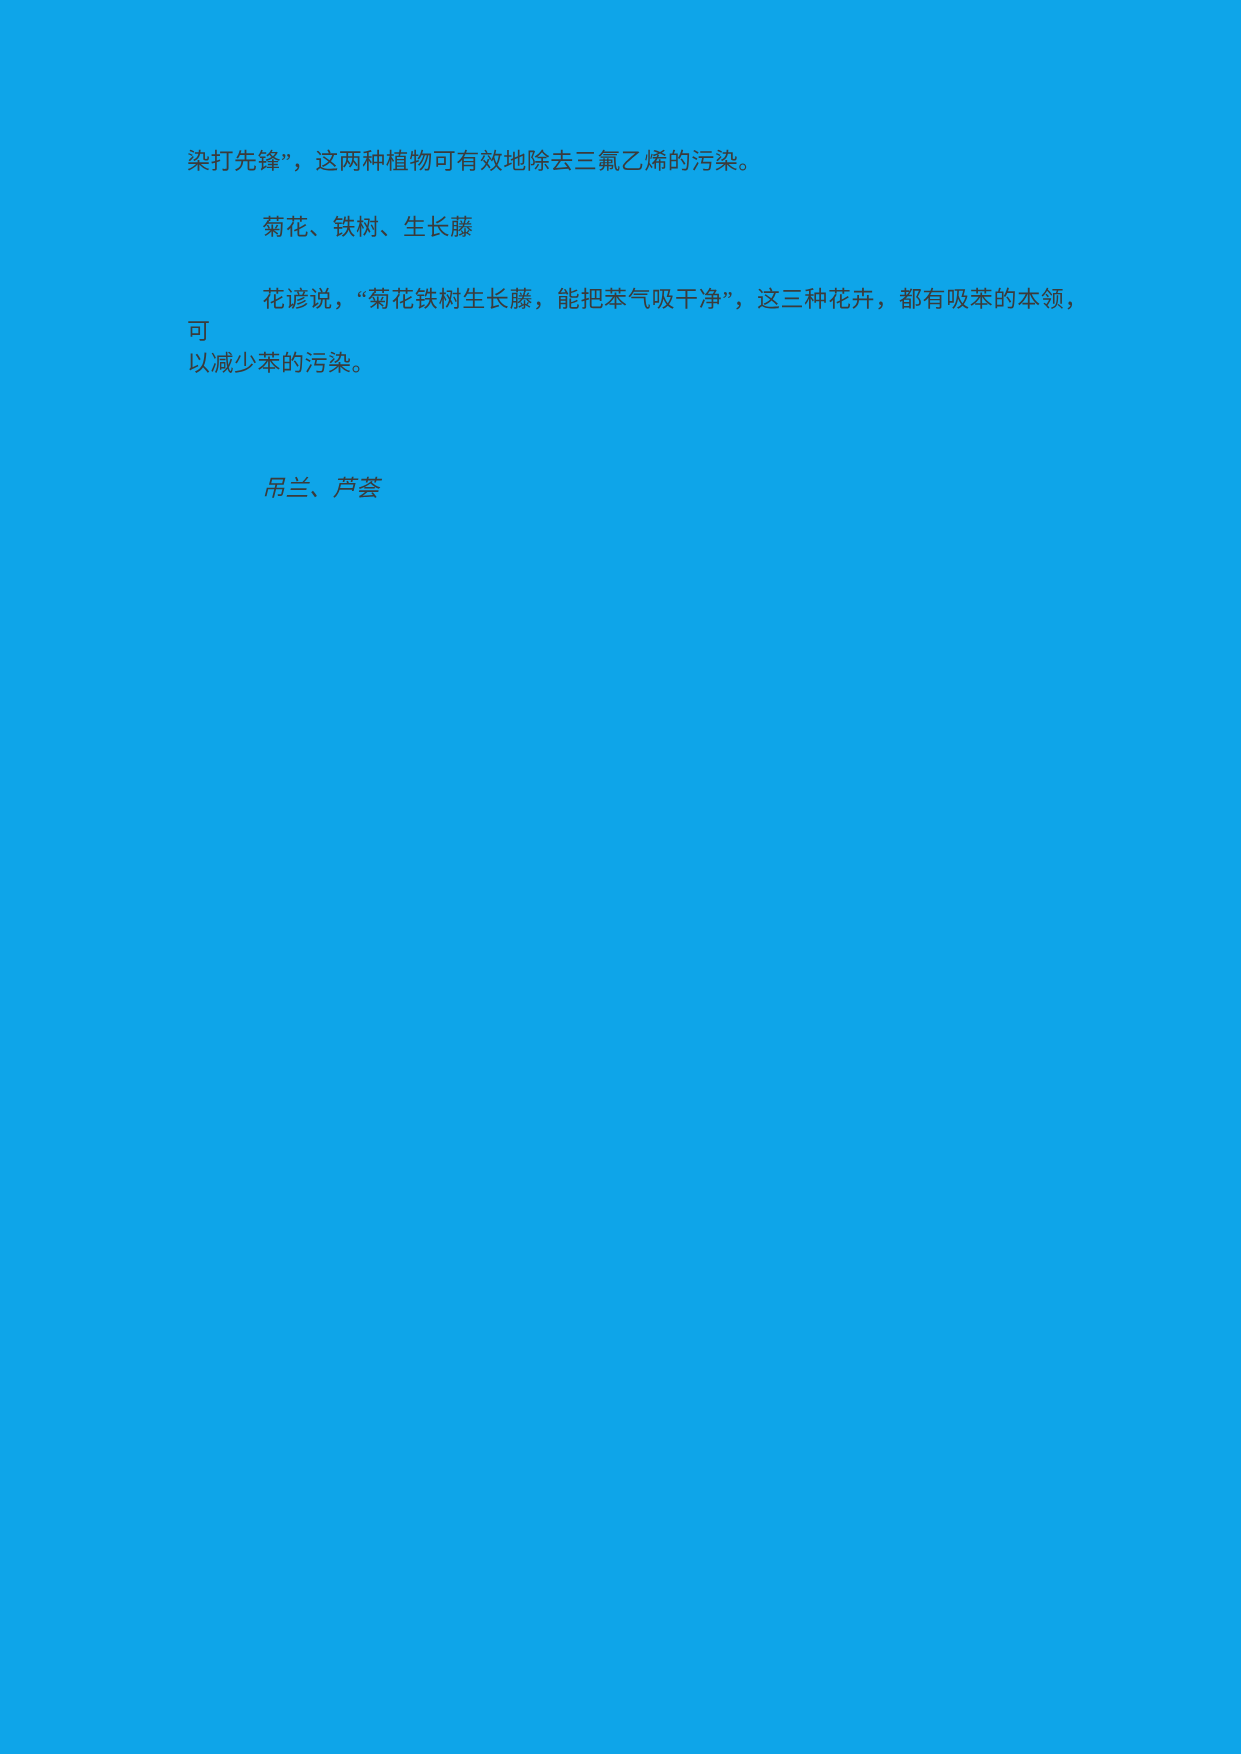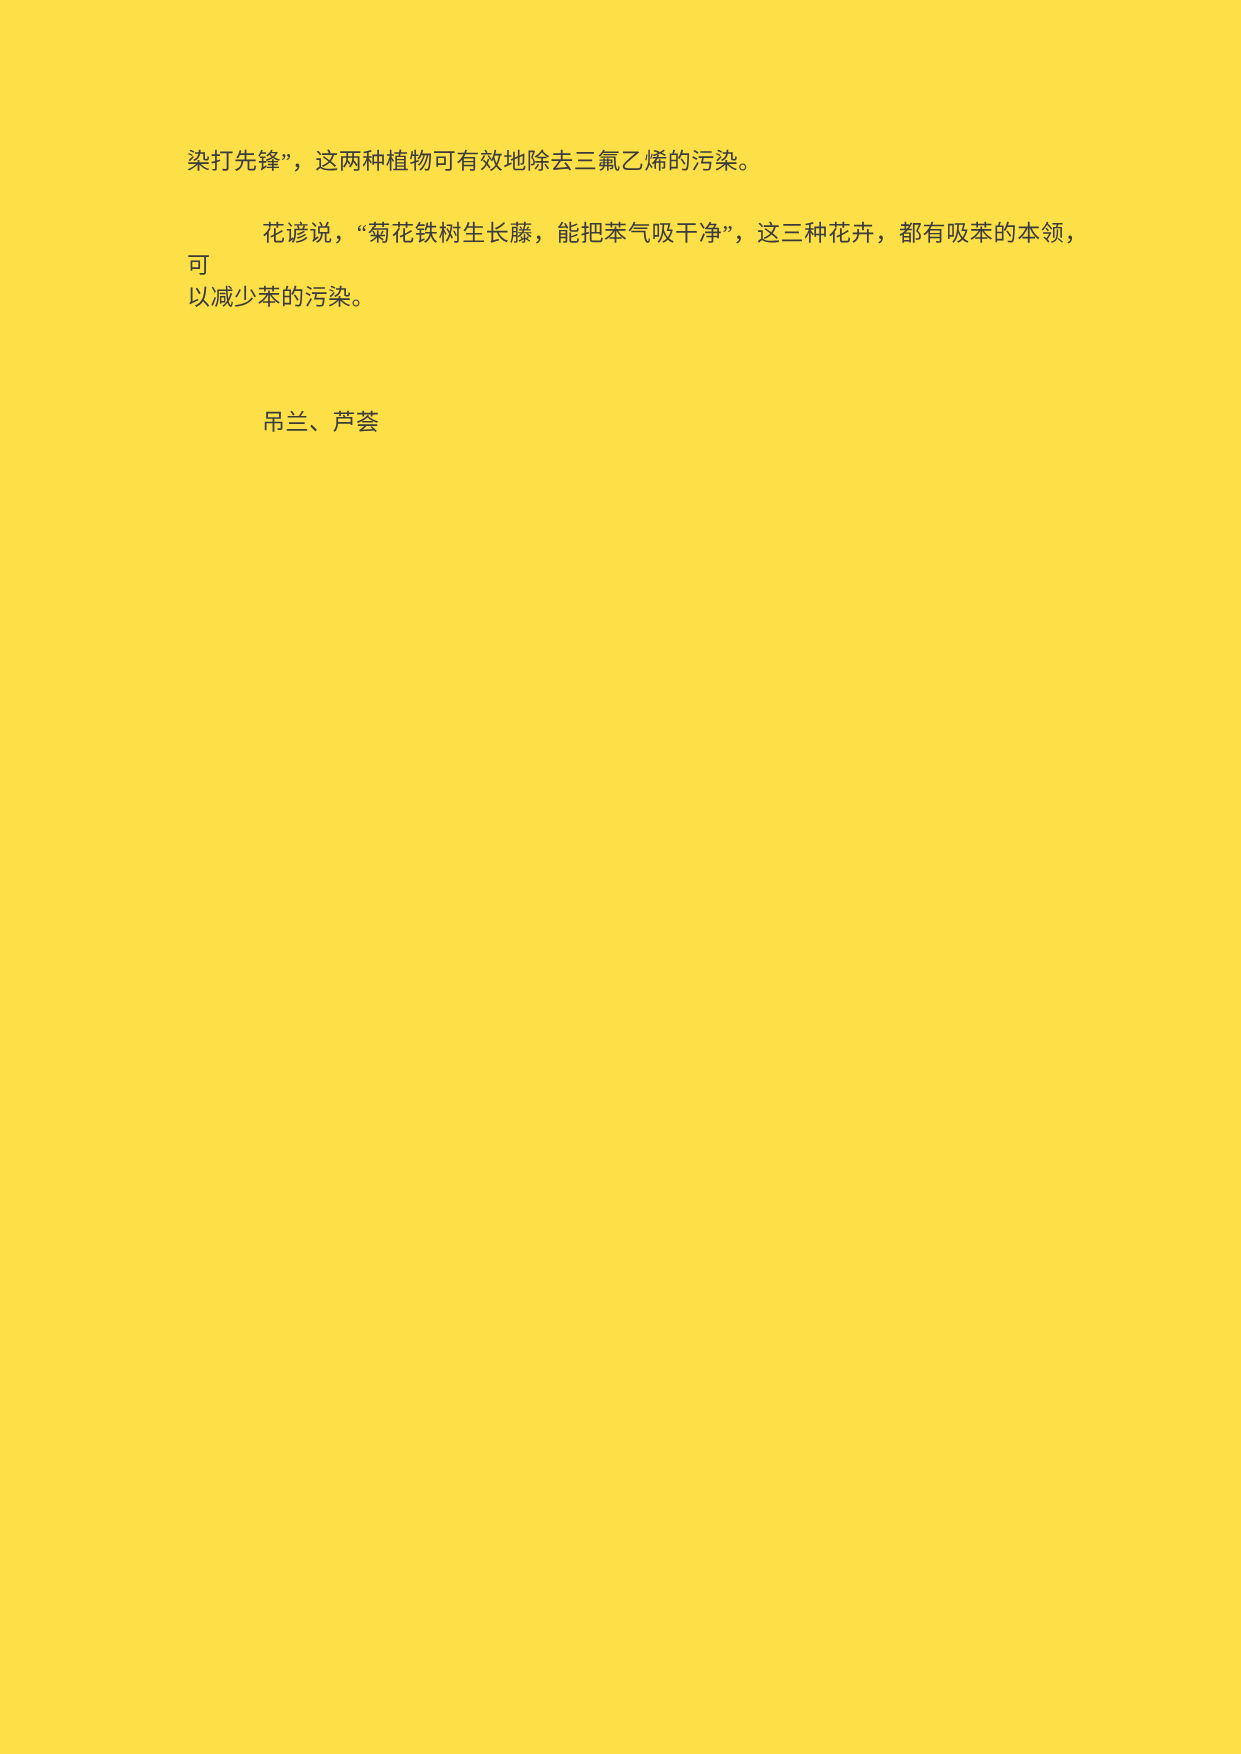--- a/index.html
+++ b/index.html
@@ -8,21 +8,21 @@
     width: 1241px;
     height: 1754px;
     background: #ffffff;
     overflow: hidden;
   }
 
   .page {
     position: relative;
     width: 1241px;
     height: 1754px;
-    background: #fde047;
+    background: #0ea5e9;
     font-family: "Liberation Serif", "DejaVu Serif", serif;
     color: #3b3b3b;
   }
 
   .doc-content {
     position: absolute;
     top: 0;
     left: 187px;
     width: 901px;
     padding-top: 146px;
@@ -39,33 +39,34 @@
   
   .block-0 { margin-top: 0; text-indent: 0; }
 
   
   .block-1 { margin-top: 34px; text-indent: 75px; }
 
   
   .block-2 { margin-top: 40px; text-indent: 75px; }
 
   
-  .block-3 { margin-top: 93px; text-indent: 75px; }
+  .block-3 { margin-top: 93px; text-indent: 75px; font-style: italic; }
 
   
   .block-4 { margin-top: 38px; text-indent: 75px; }
 </style>
 </head>
 <body>
 
 <div class="page">
   <div class="doc-content">
 
     <p class="doc-block block-0">染打先锋”，这两种植物可有效地除去三氟乙烯的污染。</p>
 
+    <p class="doc-block block-1">菊花、铁树、生长藤</p>
 
     <p class="doc-block block-2">花谚说，“菊花铁树生长藤，能把苯气吸干净”，这三种花卉，都有吸苯的本领，可
 以减少苯的污染。</p>
 
     <p class="doc-block block-3">吊兰、芦荟</p>
 
 
   </div>
 </div>
 

